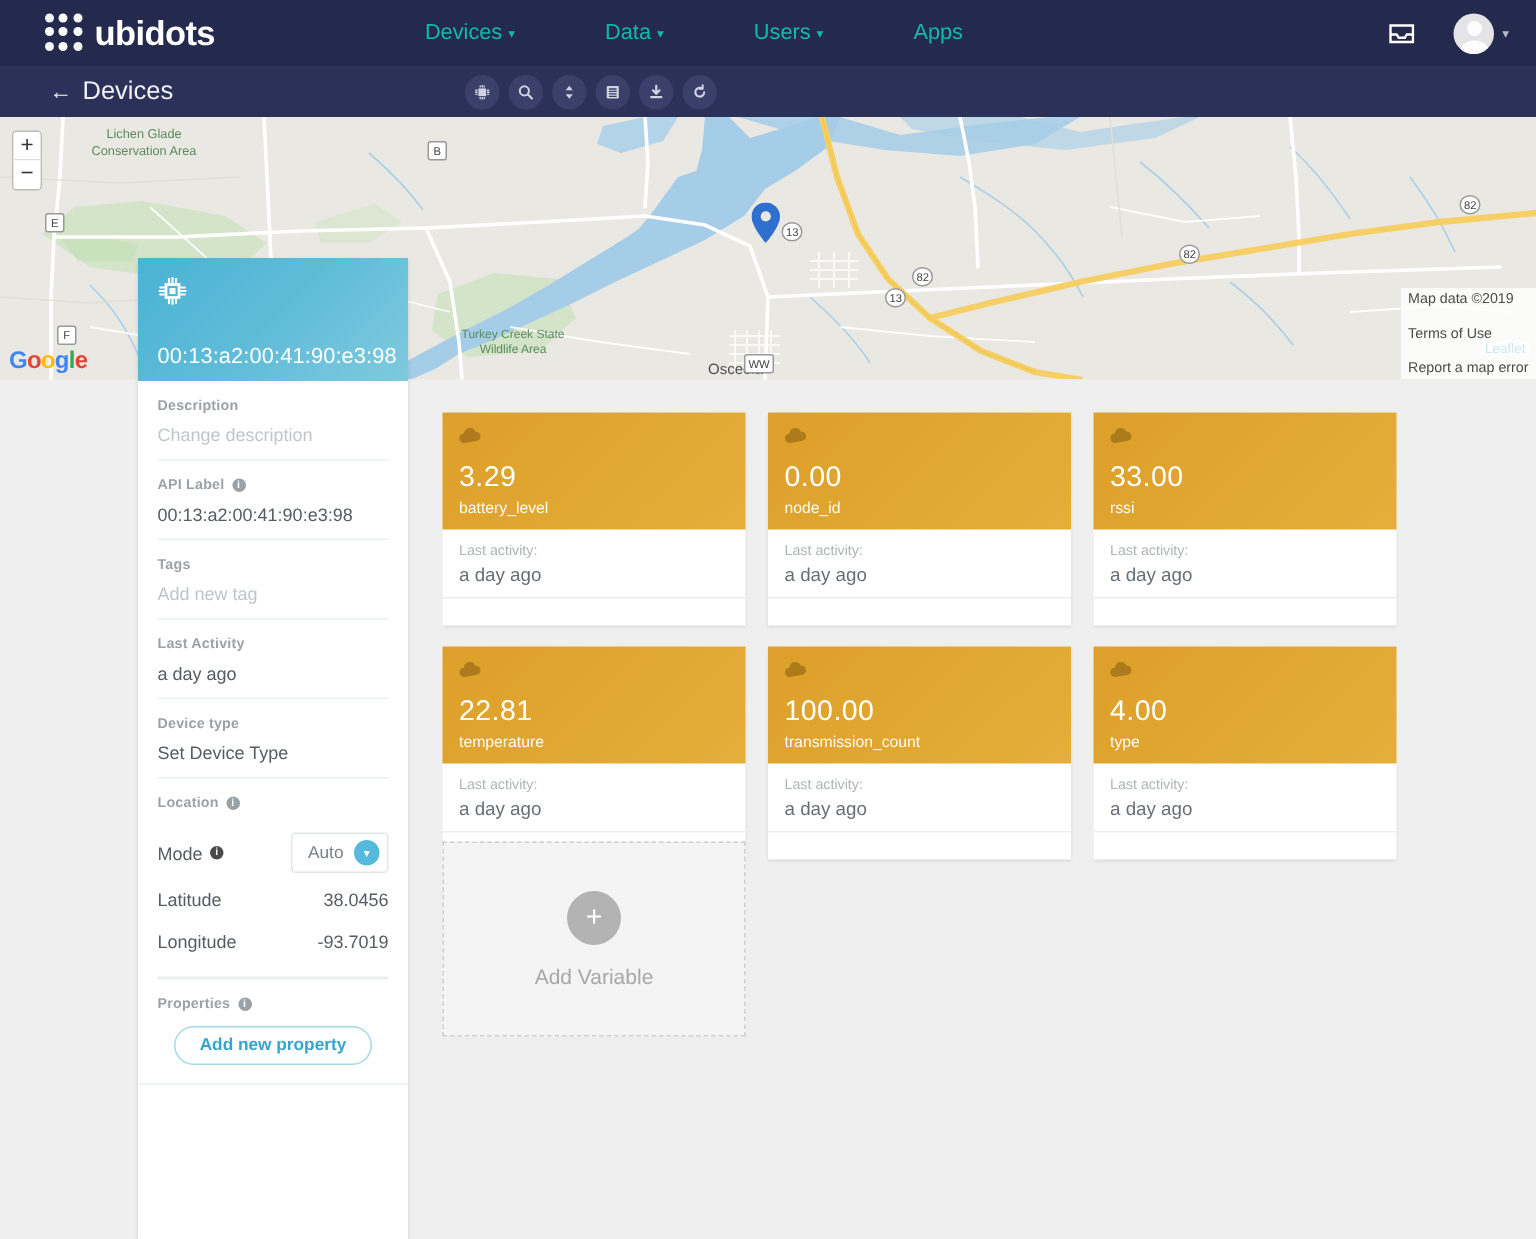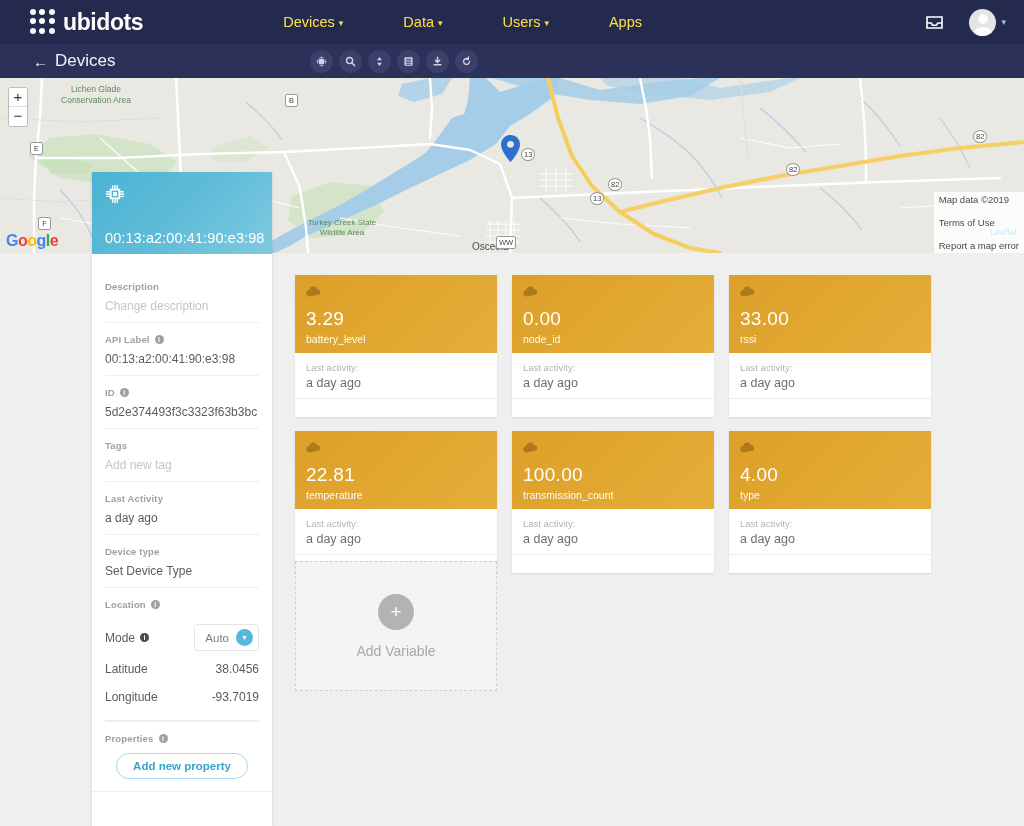--- a/index.html
+++ b/index.html
@@ -22,21 +22,21 @@
     width: 26px; height: 26px;
     display: grid; grid-template-columns: repeat(3, 1fr); grid-template-rows: repeat(3, 1fr);
     gap: 2px; margin-right: 7px;
   }
   .logo-dots i { display: block; width: 6px; height: 6px; border-radius: 50%; background: #fff; }
   .logo-dots i.dim { background: #fff; opacity: .95; }
   .logo-text { color: #fff; font-size: 23px; font-weight: bold; letter-spacing: -.4px; }
 
   .nav-menu { display: flex; align-items: center; margin-left: 130px; }
   .nav-item {
-    color: #fde047; font-size: 14.5px; padding: 6px 10px; margin-right: 40px;
+    color: #14b8a6; font-size: 14.5px; padding: 6px 10px; margin-right: 40px;
     cursor: pointer; white-space: nowrap;
   }
   .nav-item .caret { font-size: 9px; margin-left: 4px; position: relative; top: -1px; }
   .nav-right { position: absolute; right: 18px; display: flex; align-items: center; }
   .inbox-icon { margin-right: 26px; cursor: pointer; display: flex; }
   .avatar {
     width: 27px; height: 27px; border-radius: 50%; background: #e4e4e6;
     overflow: hidden; position: relative; cursor: pointer;
   }
   .avatar::before {
@@ -140,21 +140,21 @@
     box-shadow: 0 1px 3px rgba(0,0,0,.13);
   }
   .dev-head {
     height: 82px; background: linear-gradient(135deg, #4bb3d4 0%, #5fbcd8 50%, #7fcadf 100%);
     padding: 12px 13px 0 13px; position: relative;
   }
   .dev-title {
     position: absolute; left: 13px; bottom: 8px;
     color: #fff; font-size: 14.5px; font-weight: 300; letter-spacing: .1px;
   }
-  .sb-body { padding: 16px 13px; }
+  .sb-body { padding: 0 13px; }
   .sb-group { padding: 11px 0 9px 0; border-bottom: 1px solid #eceff0; }
   .sb-group:last-of-type { border-bottom: none; }
   .sb-label {
     font-size: 9.5px; color: #9aa2a8; font-weight: bold;
     letter-spacing: .15px; margin-bottom: 7px; display: flex; align-items: center;
   }
   .sb-value { font-size: 12px; color: #555d63; }
   .sb-value.muted { color: #bfc6ca; }
   .info-i {
     display: inline-flex; align-items: center; justify-content: center;
@@ -468,27 +468,20 @@
         </div>
 
         <div class="sb-group">
           <div class="sb-label">
             <span>API Label</span>
             <i class="info-i">i</i>
           </div>
           <div class="sb-value">00:13:a2:00:41:90:e3:98</div>
         </div>
 
-        <div class="sb-group">
-          <div class="sb-label">
-            <span>ID</span>
-            <i class="info-i">i</i>
-          </div>
-          <div class="sb-value">5d2e374493f3c3323f63b3bc</div>
-        </div>
 
         <div class="sb-group">
           <div class="sb-label">Tags</div>
           <div class="sb-value muted">Add new tag</div>
         </div>
 
         <div class="sb-group">
           <div class="sb-label">Last Activity</div>
           <div class="sb-value">a day ago</div>
         </div>

